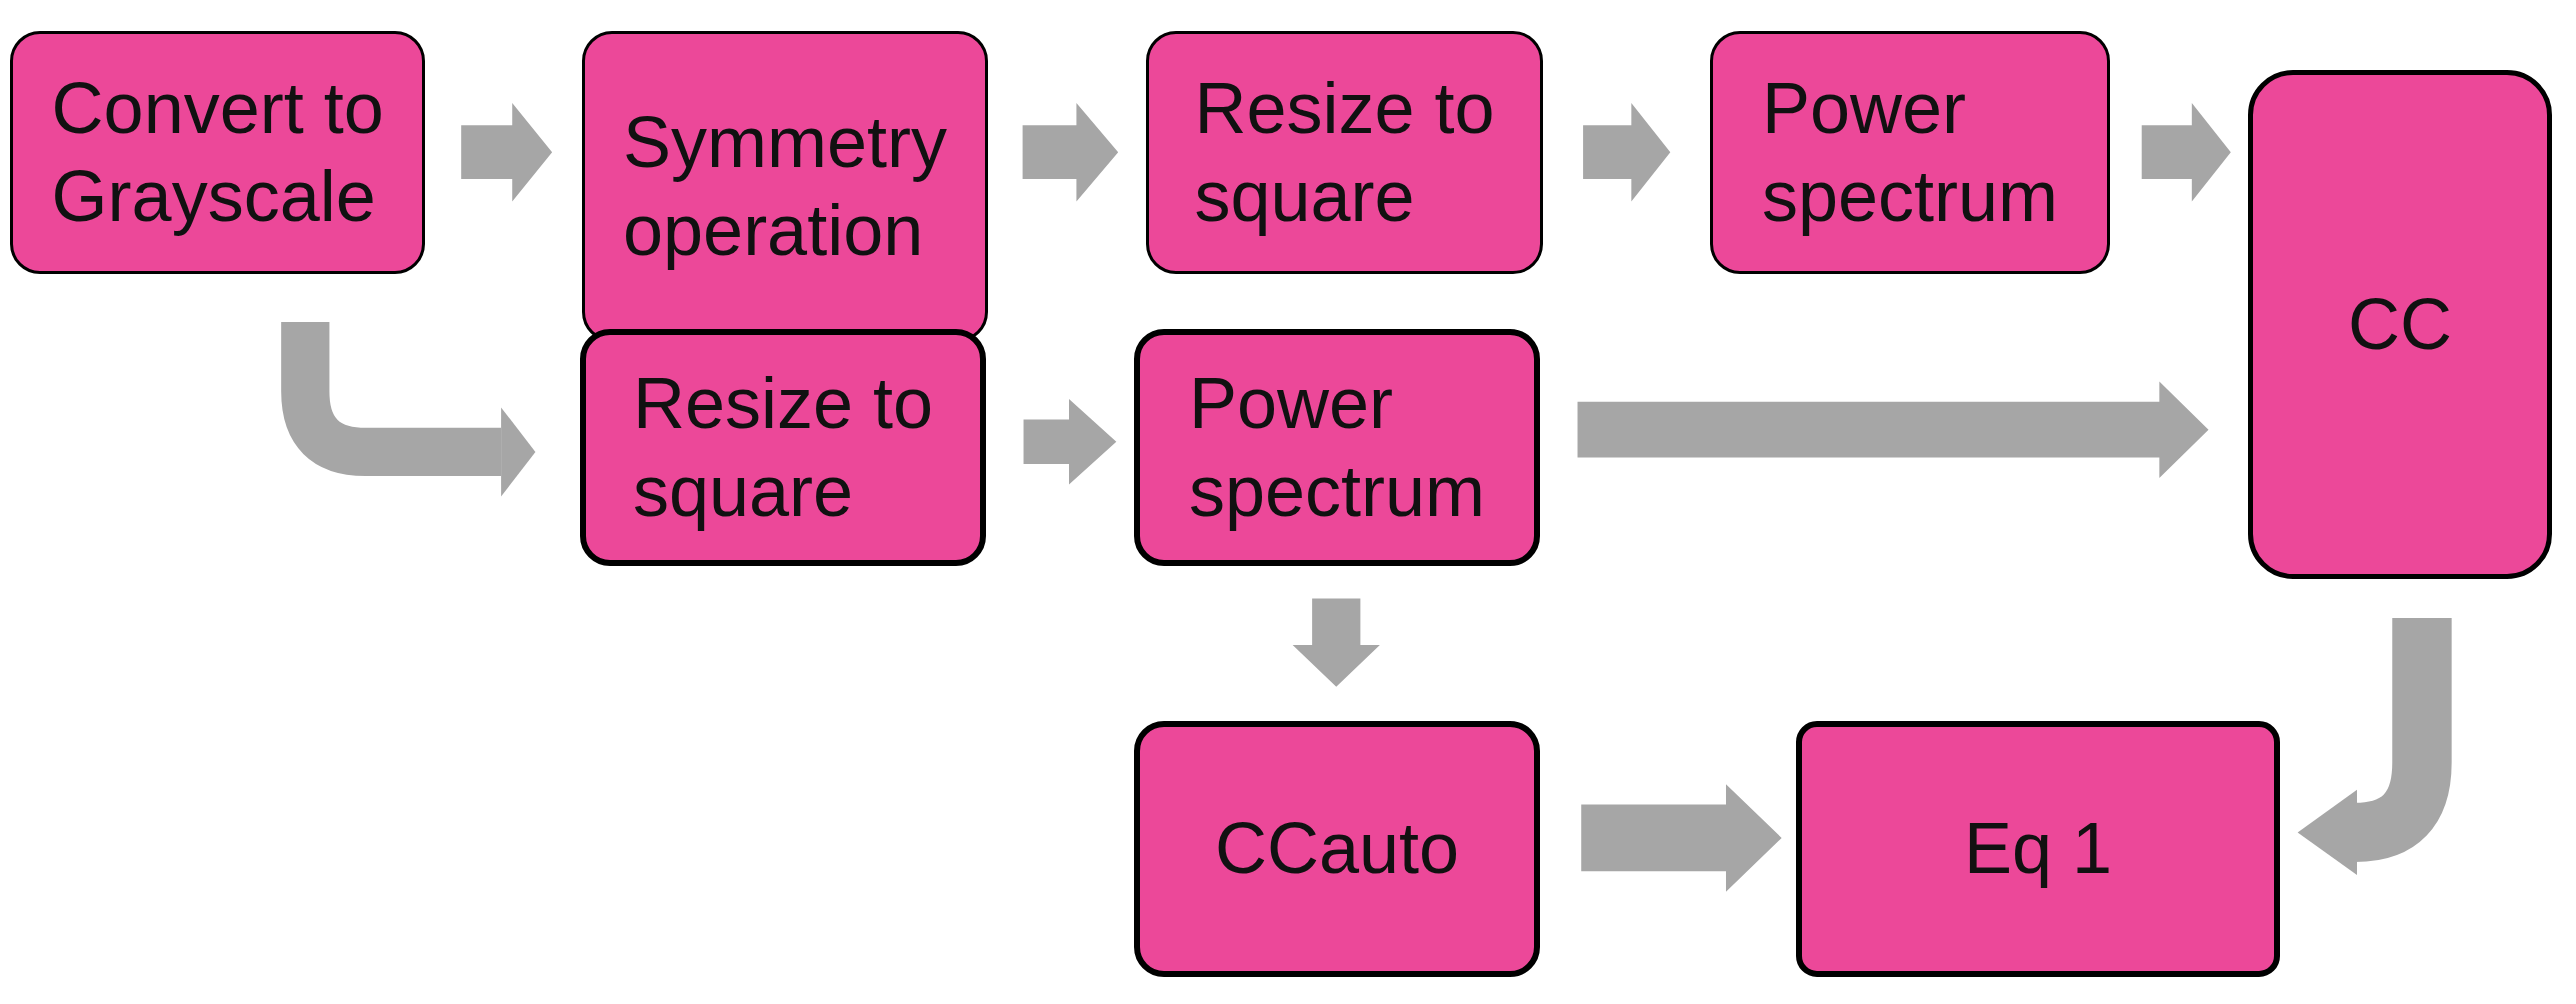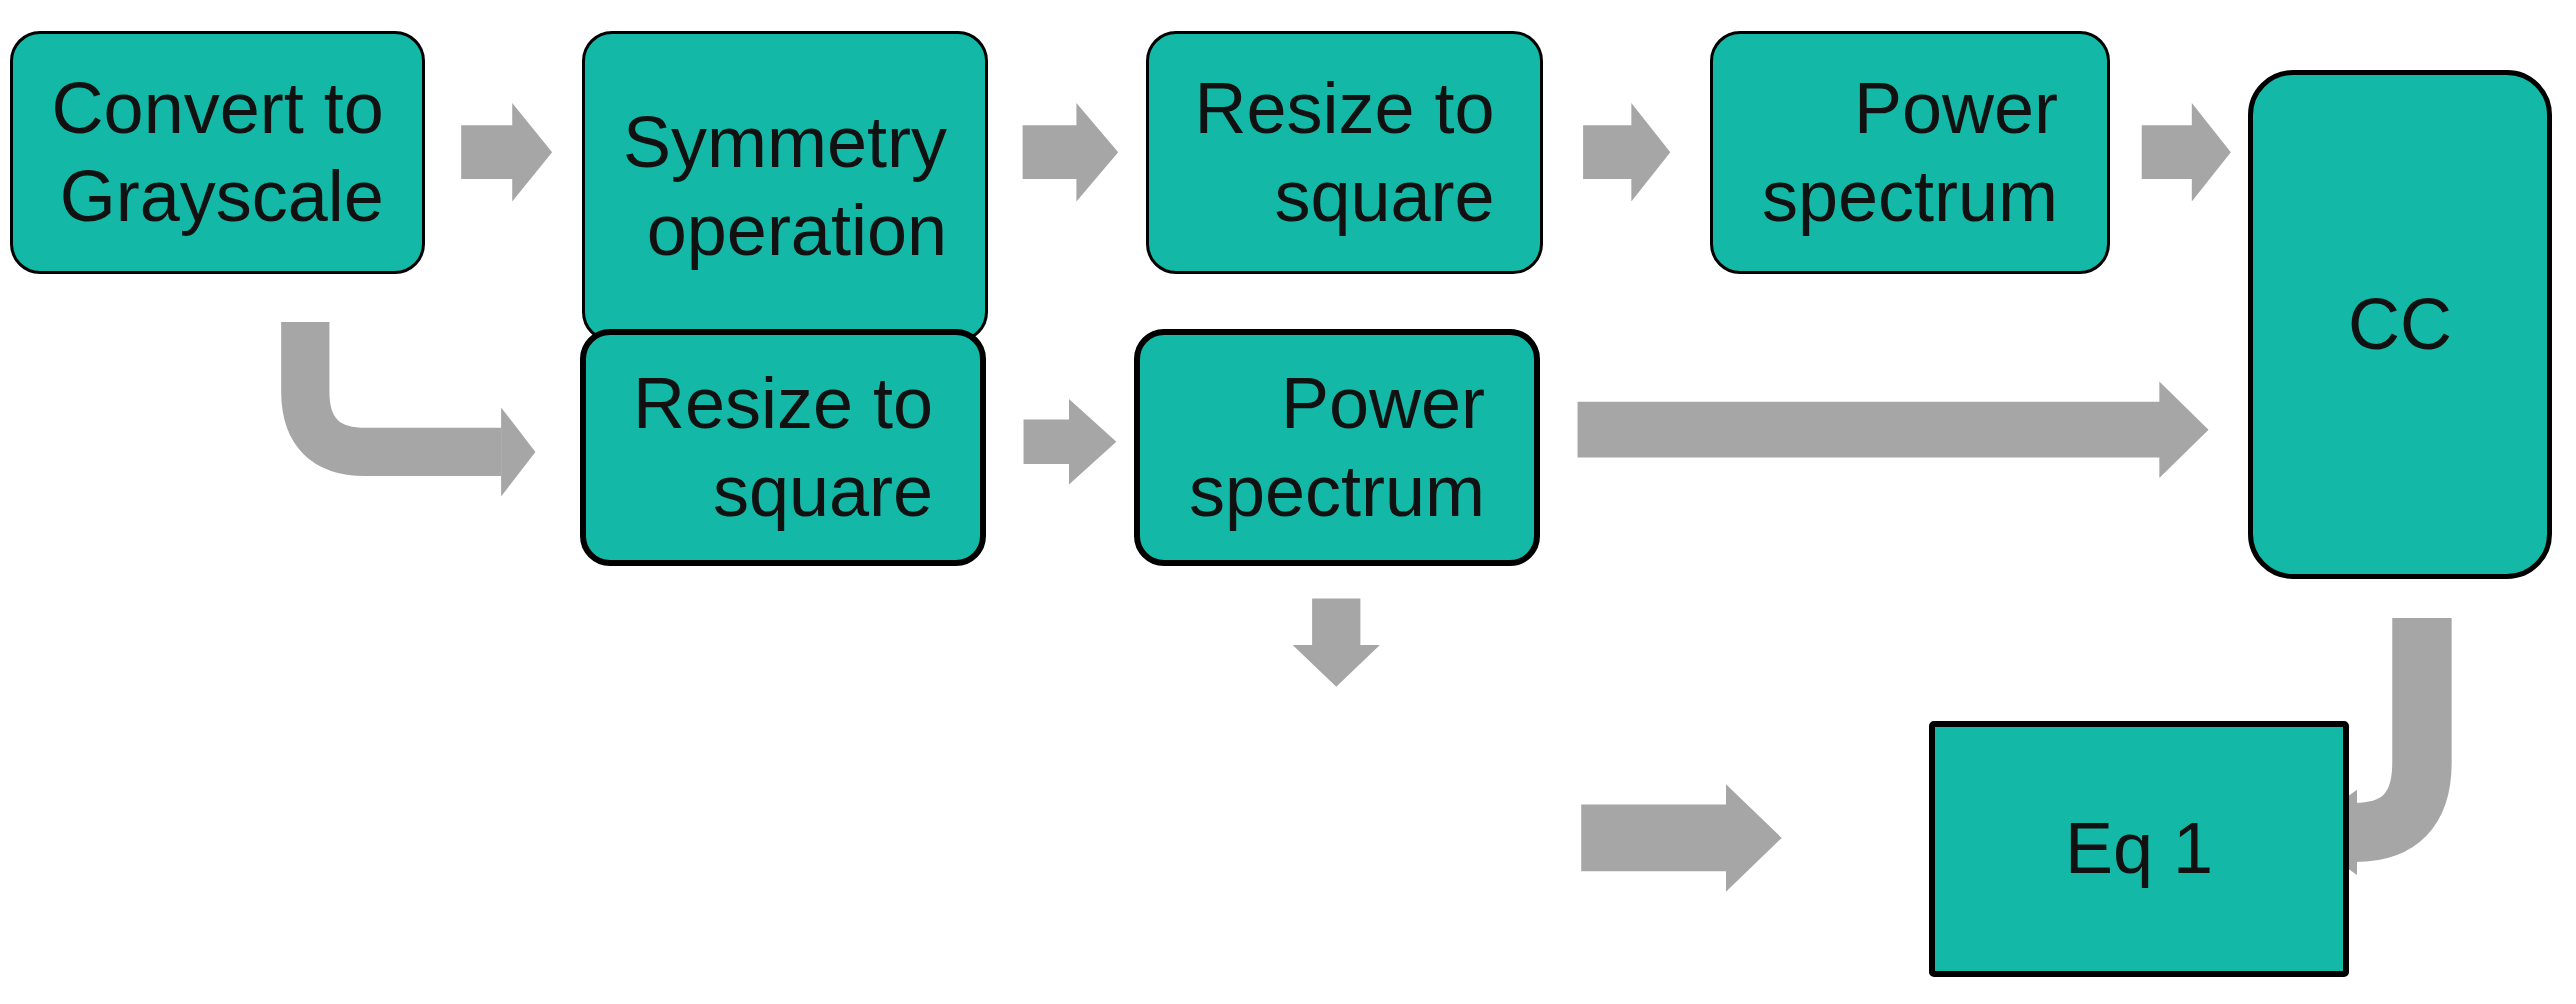--- a/index.html
+++ b/index.html
@@ -6,22 +6,22 @@
   #canvas{
     position:relative;
     width:2576px;height:1005px;
     background:#ffffff;
     font-family:"Liberation Sans", sans-serif;
     overflow:hidden;
   }
   .node{
     position:absolute;
     display:flex;align-items:center;justify-content:center;
-    text-align:right;
-    background:#14b8a6;
+    text-align:left;
+    background:#ec4899;
     border:3.7px solid #000000;
     border-radius:30px;
     color:#111111;
     font-size:72px;
     line-height:1.22;
     white-space:pre-line;
     box-sizing:border-box;
   }
   .node.thick{border-width:6.5px;}
   .node.cc{border-width:5.6px;border-radius:45px;}
@@ -69,17 +69,18 @@
 spectrum</div>
 
   <div class="node cc" style="left:2248px;top:70px;width:304px;height:509px;">CC</div>
 
   <div class="node thick" style="left:580px;top:329px;width:406px;height:237px;">Resize to
 square</div>
 
   <div class="node thick" style="left:1134px;top:329px;width:406px;height:237px;">Power
 spectrum</div>
 
+  <div class="node thick" style="left:1134px;top:721px;width:406px;height:256px;">CCauto</div>
 
-  <div class="node thick" style="left:1929px;top:721px;width:420px;height:256px;border-radius:5px;">Eq 1</div>
+  <div class="node thick" style="left:1796px;top:721px;width:484px;height:256px;border-radius:21px;">Eq 1</div>
 
 </div>
 
 
 </body></html>

